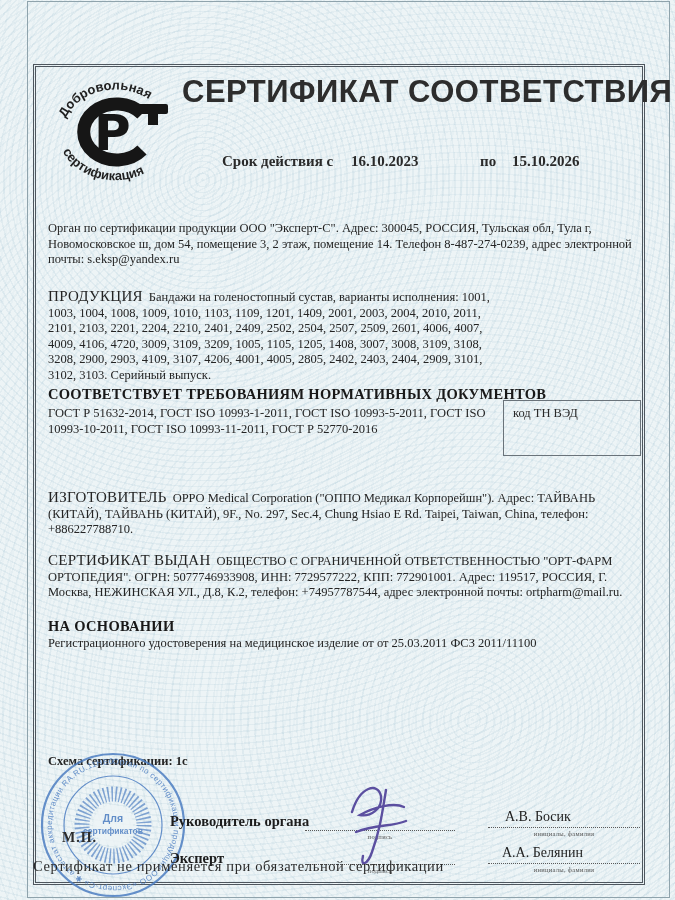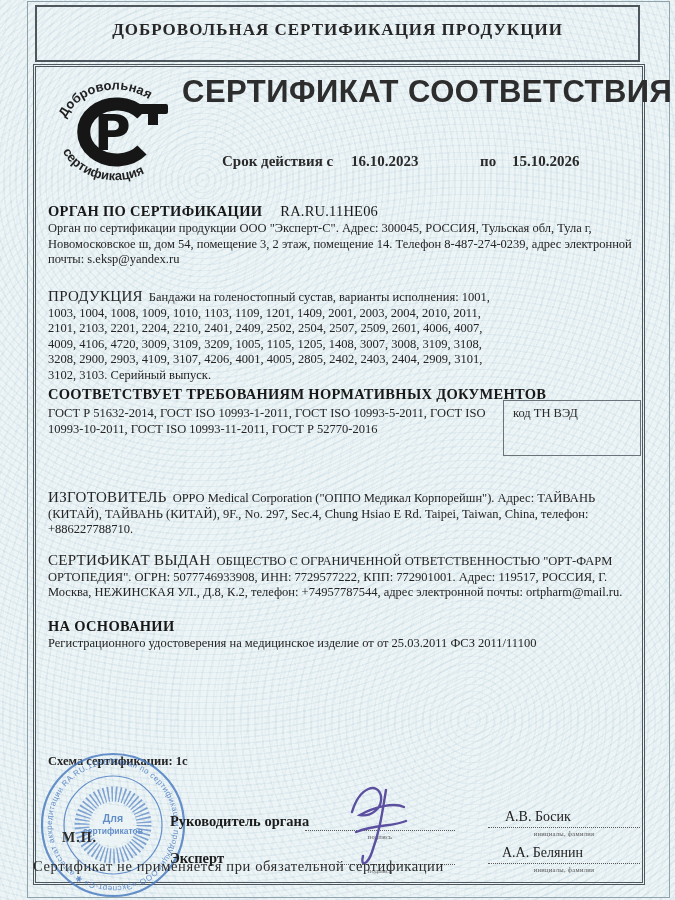--- a/index.html
+++ b/index.html
@@ -67,23 +67,20 @@
     font-size:14.5px;letter-spacing:0.6px;color:#2a2a2a;
   }
 </style>
 </head>
 <body>
 
 <div class="page">
 
   <div class="outer-edge"></div>
 
-  <div class="header-box">
-    <span class="banner">ДОБРОВОЛЬНАЯ СЕРТИФИКАЦИЯ ПРОДУКЦИИ</span>
-  </div>
 
   <div class="main-frame"></div>
 
   <svg class="logo-svg" width="128" height="122" viewBox="0 0 128 122">
     <defs>
       <path id="arcTop" d="M 14,54 A 54,46 0 0 1 112,44" fill="none"></path>
       <path id="arcBot" d="M 10,78 A 58,50 0 0 0 116,86" fill="none"></path>
     </defs>
     <text font-family="Liberation Sans, sans-serif" font-size="13" font-weight="bold" fill="#1f1f1f">
       <textPath href="#arcTop" startOffset="4">Добровольная</textPath>
@@ -103,23 +100,20 @@
   <div class="validity-row">
     <span>Срок действия  с</span>
     <span class="from">16.10.2023</span>
   </div>
   <div class="validity-to">
     <span>по</span>
     <span class="to">15.10.2026</span>
   </div>
 
 
-  <div class="sec-head" style="left:48px;top:203px;">
-    <span>ОРГАН ПО СЕРТИФИКАЦИИ</span><span class="code">RA.RU.11HE06</span>
-  </div>
   <p class="para" style="left:48px;top:221px;width:592px;">Орган по сертификации продукции ООО "Эксперт-С". Адрес: 300045, РОССИЯ, Тульская обл, Тула г, Новомосковское ш, дом 54, помещение 3, 2 этаж, помещение 14. Телефон 8-487-274-0239, адрес электронной почты: s.eksp@yandex.ru</p>
 
   <p class="para" style="left:48px;top:289px;width:462px;">
     <span class="inline-label">ПРОДУКЦИЯ</span><span>Бандажи на голеностопный сустав, варианты исполнения: 1001, 1003, 1004, 1008, 1009, 1010, 1103, 1109, 1201, 1409, 2001, 2003, 2004, 2010, 2011, 2101, 2103, 2201, 2204, 2210, 2401, 2409, 2502, 2504, 2507, 2509, 2601, 4006, 4007, 4009, 4106, 4720, 3009, 3109, 3209, 1005, 1105, 1205, 1408, 3007, 3008, 3109, 3108, 3208, 2900, 2903, 4109, 3107, 4206, 4001, 4005, 2805, 2402, 2403, 2404, 2909, 3101, 3102, 3103. Серийный выпуск.</span>
   </p>
 
   <div class="sec-head" style="left:48px;top:386px;">СООТВЕТСТВУЕТ ТРЕБОВАНИЯМ НОРМАТИВНЫХ ДОКУМЕНТОВ</div>
   <p class="para" style="left:48px;top:406px;width:448px;">ГОСТ Р 51632-2014, ГОСТ ISO 10993-1-2011, ГОСТ ISO 10993-5-2011, ГОСТ ISO 10993-10-2011, ГОСТ ISO 10993-11-2011, ГОСТ Р 52770-2016</p>
   <div class="code-box" style="top:400px;">
     <div class="lbl">код ТН ВЭД</div>

